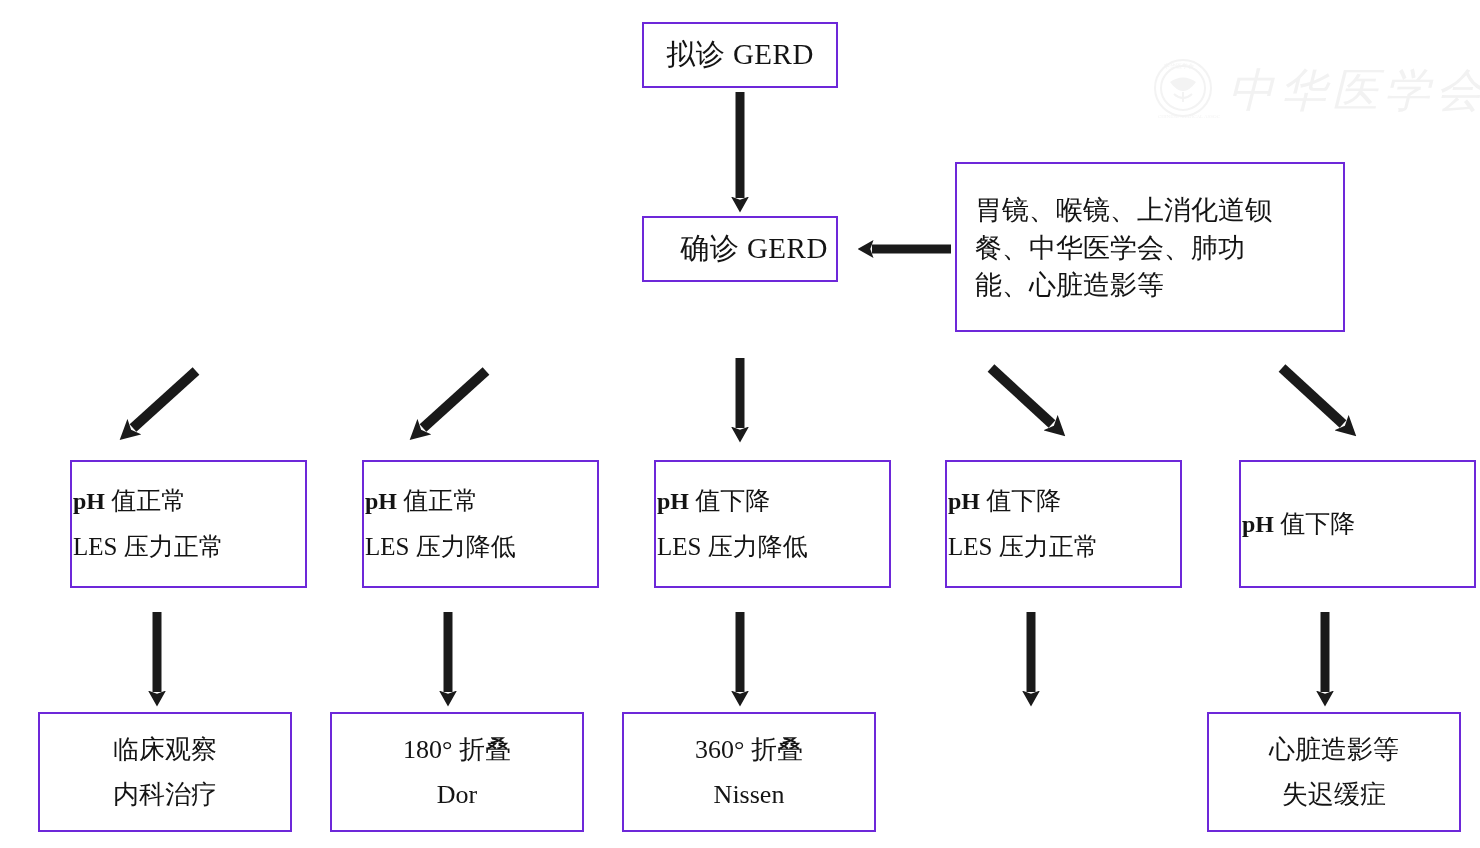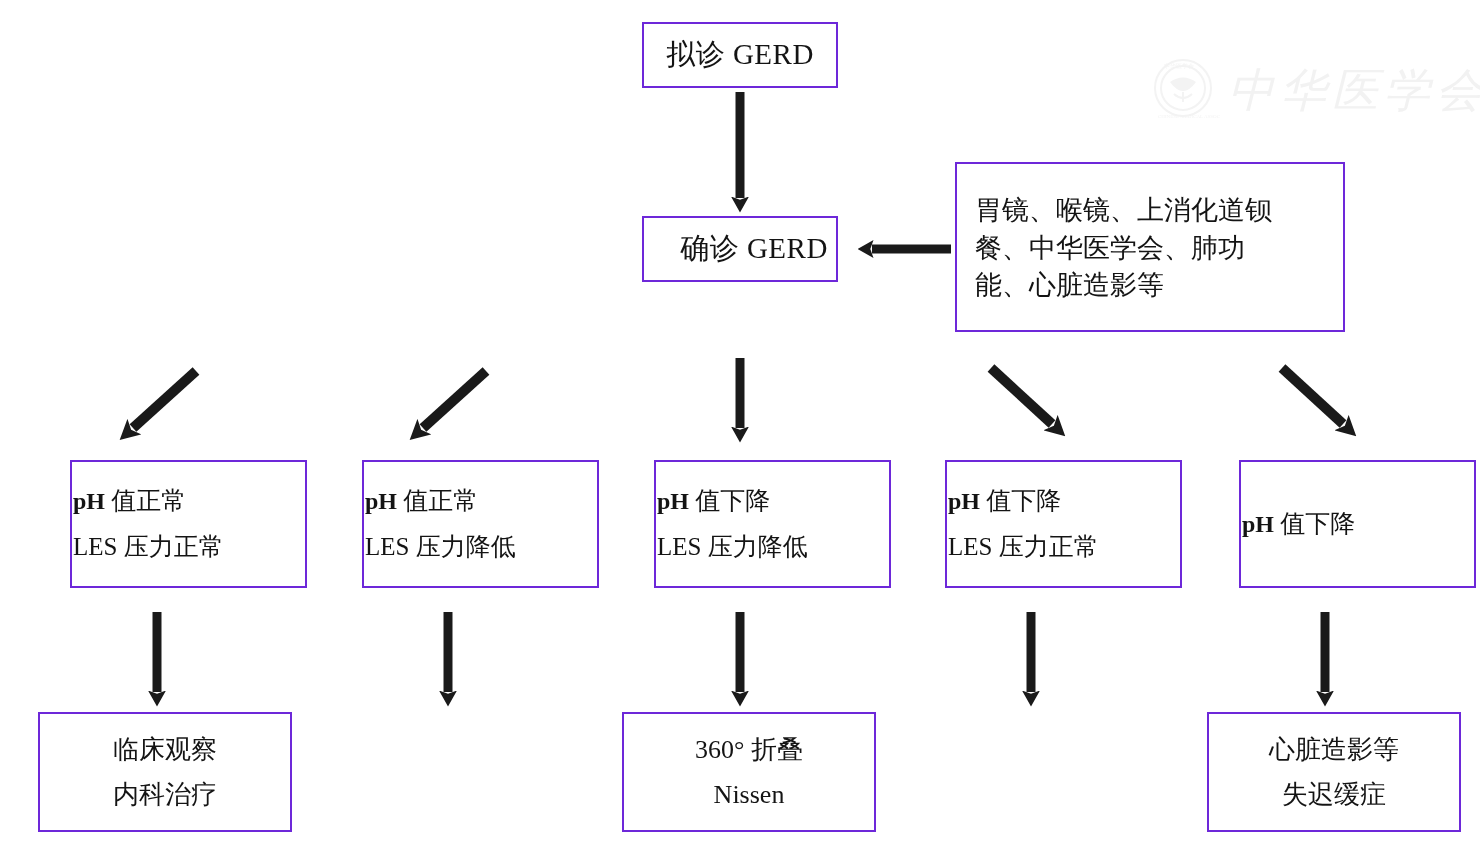--- a/index.html
+++ b/index.html
@@ -206,20 +206,24 @@
     <div class="line">
       <span class="ph">pH</span>
       <span>值下降</span>
     </div>
   </div>
 
   <div class="box box-out c1">
     <div class="line">临床观察</div>
     <div class="line">内科治疗</div>
   </div>
+  <div class="box box-out c2">
+    <div class="line">180° 折叠</div>
+    <div class="line">Dor</div>
+  </div>
   <div class="box box-out c3">
     <div class="line">360° 折叠</div>
     <div class="line">Nissen</div>
   </div>
   <div class="box box-out c5">
     <div class="line">心脏造影等</div>
     <div class="line">失迟缓症</div>
   </div>
 
 </div>

